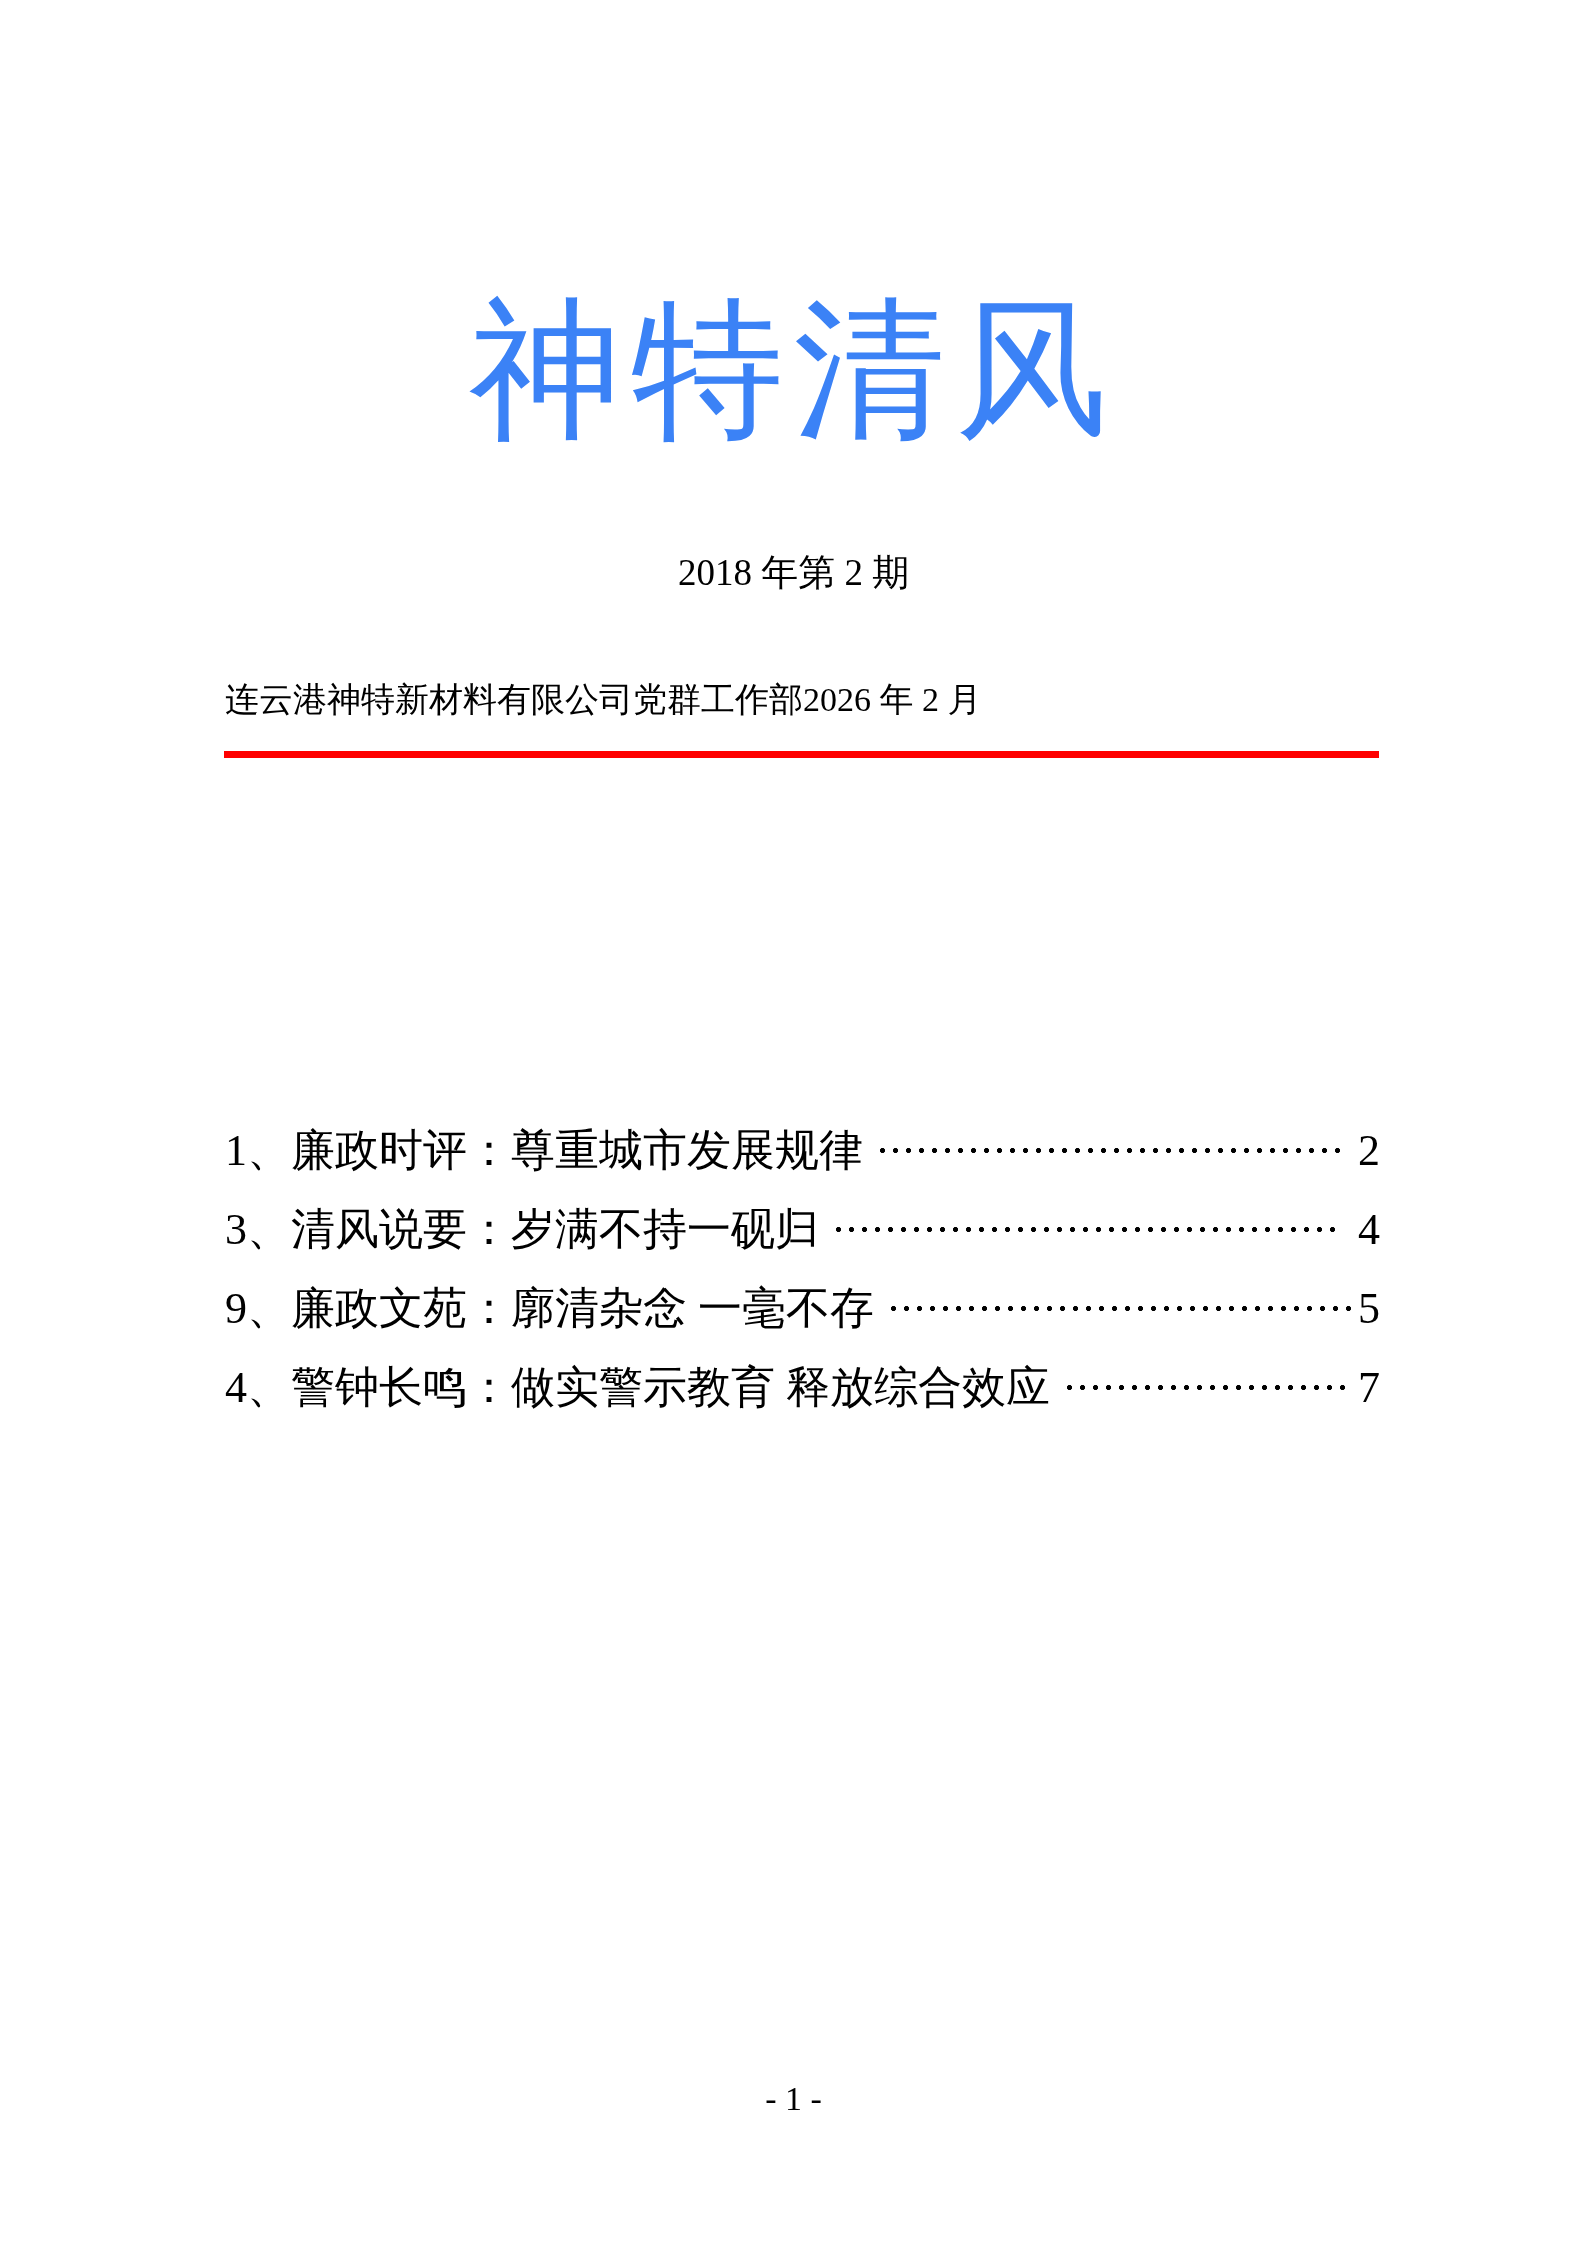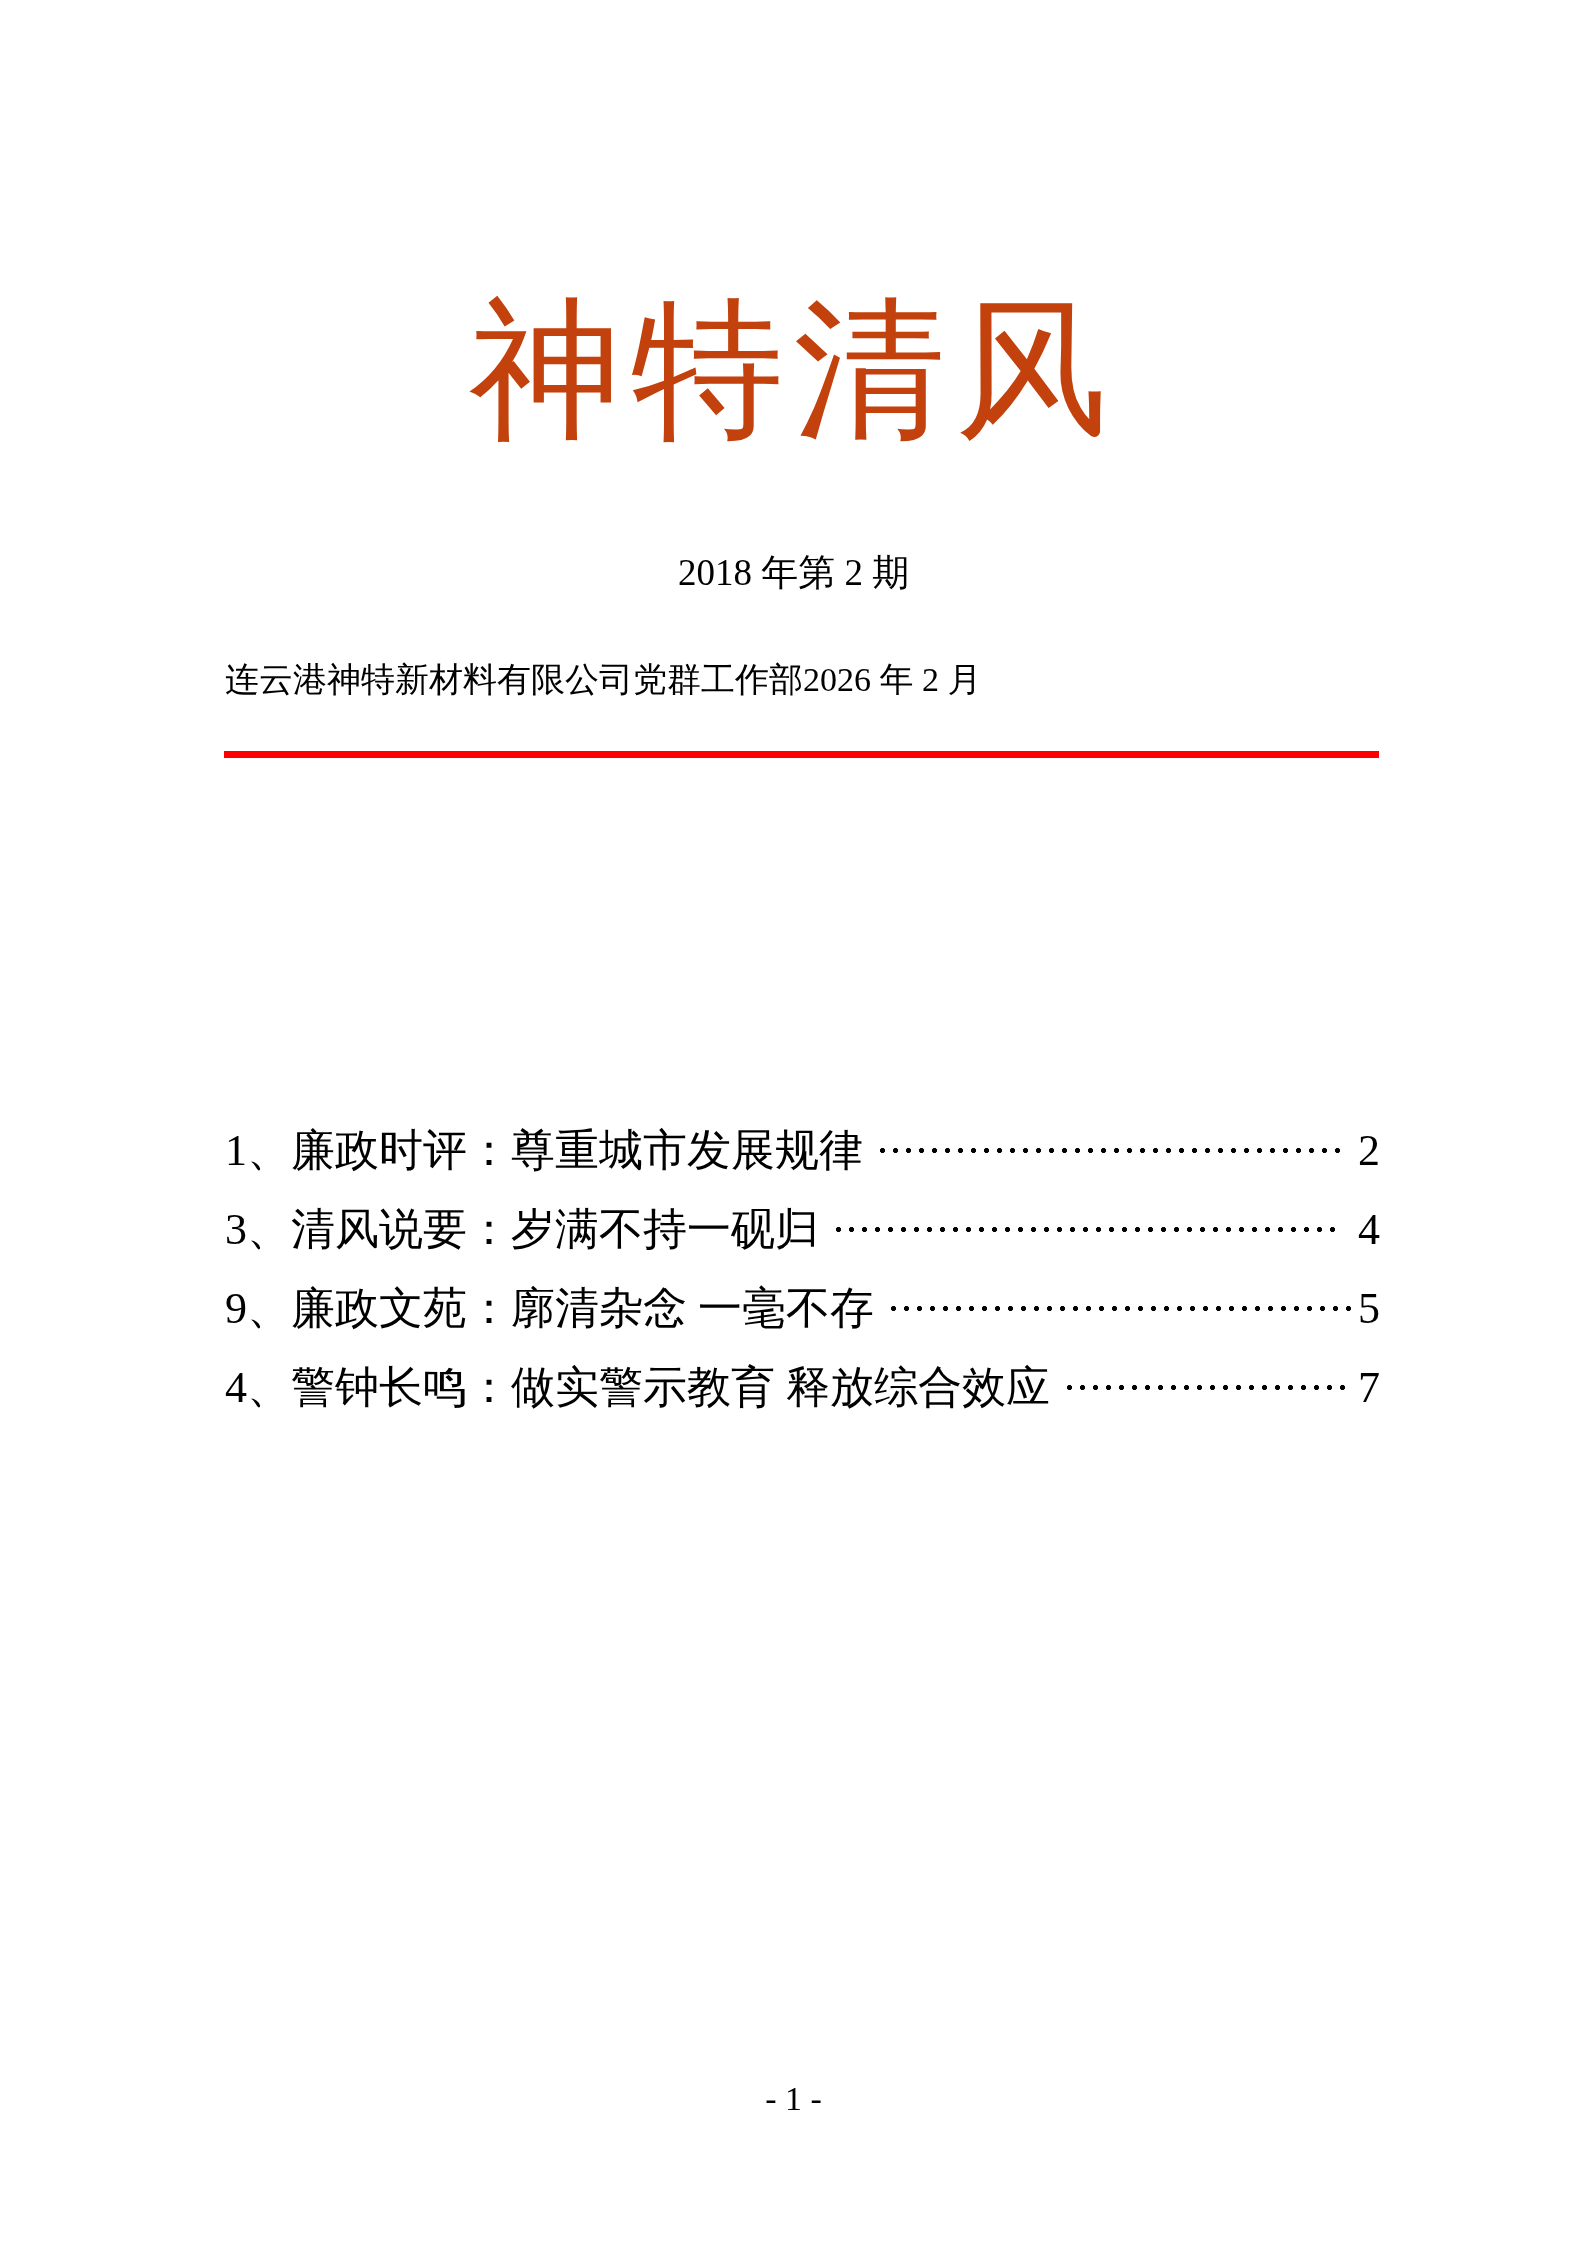--- a/index.html
+++ b/index.html
@@ -18,21 +18,21 @@
 
   .doc-title {
     position: absolute;
     top: 288px;
     left: 0;
     width: 100%;
     text-align: center;
     font-size: 152px;
     line-height: 1.1;
     letter-spacing: 10px;
-    color: #c2410c;
+    color: #3b82f6;
     white-space: pre;
   }
 
   .issue-line {
     position: absolute;
     top: 550px;
     left: 0;
     width: 100%;
     text-align: center;
     font-size: 37px;
@@ -45,21 +45,21 @@
     top: 658px;
     left: 225px;
     width: 1155px;
     display: flex;
     justify-content: flex-start;
     align-items: baseline;
     font-size: 34px;
     line-height: 1.3;
   }
   .masthead-row .publisher { white-space: pre; }
-  .masthead-row .issue-date { white-space: pre; }
+  .masthead-row .issue-date { white-space: pre; margin-top: 20px; }
 
   .red-rule {
     position: absolute;
     top: 751px;
     left: 224px;
     width: 1155px;
     height: 7px;
     background: #FF0000;
   }
 

